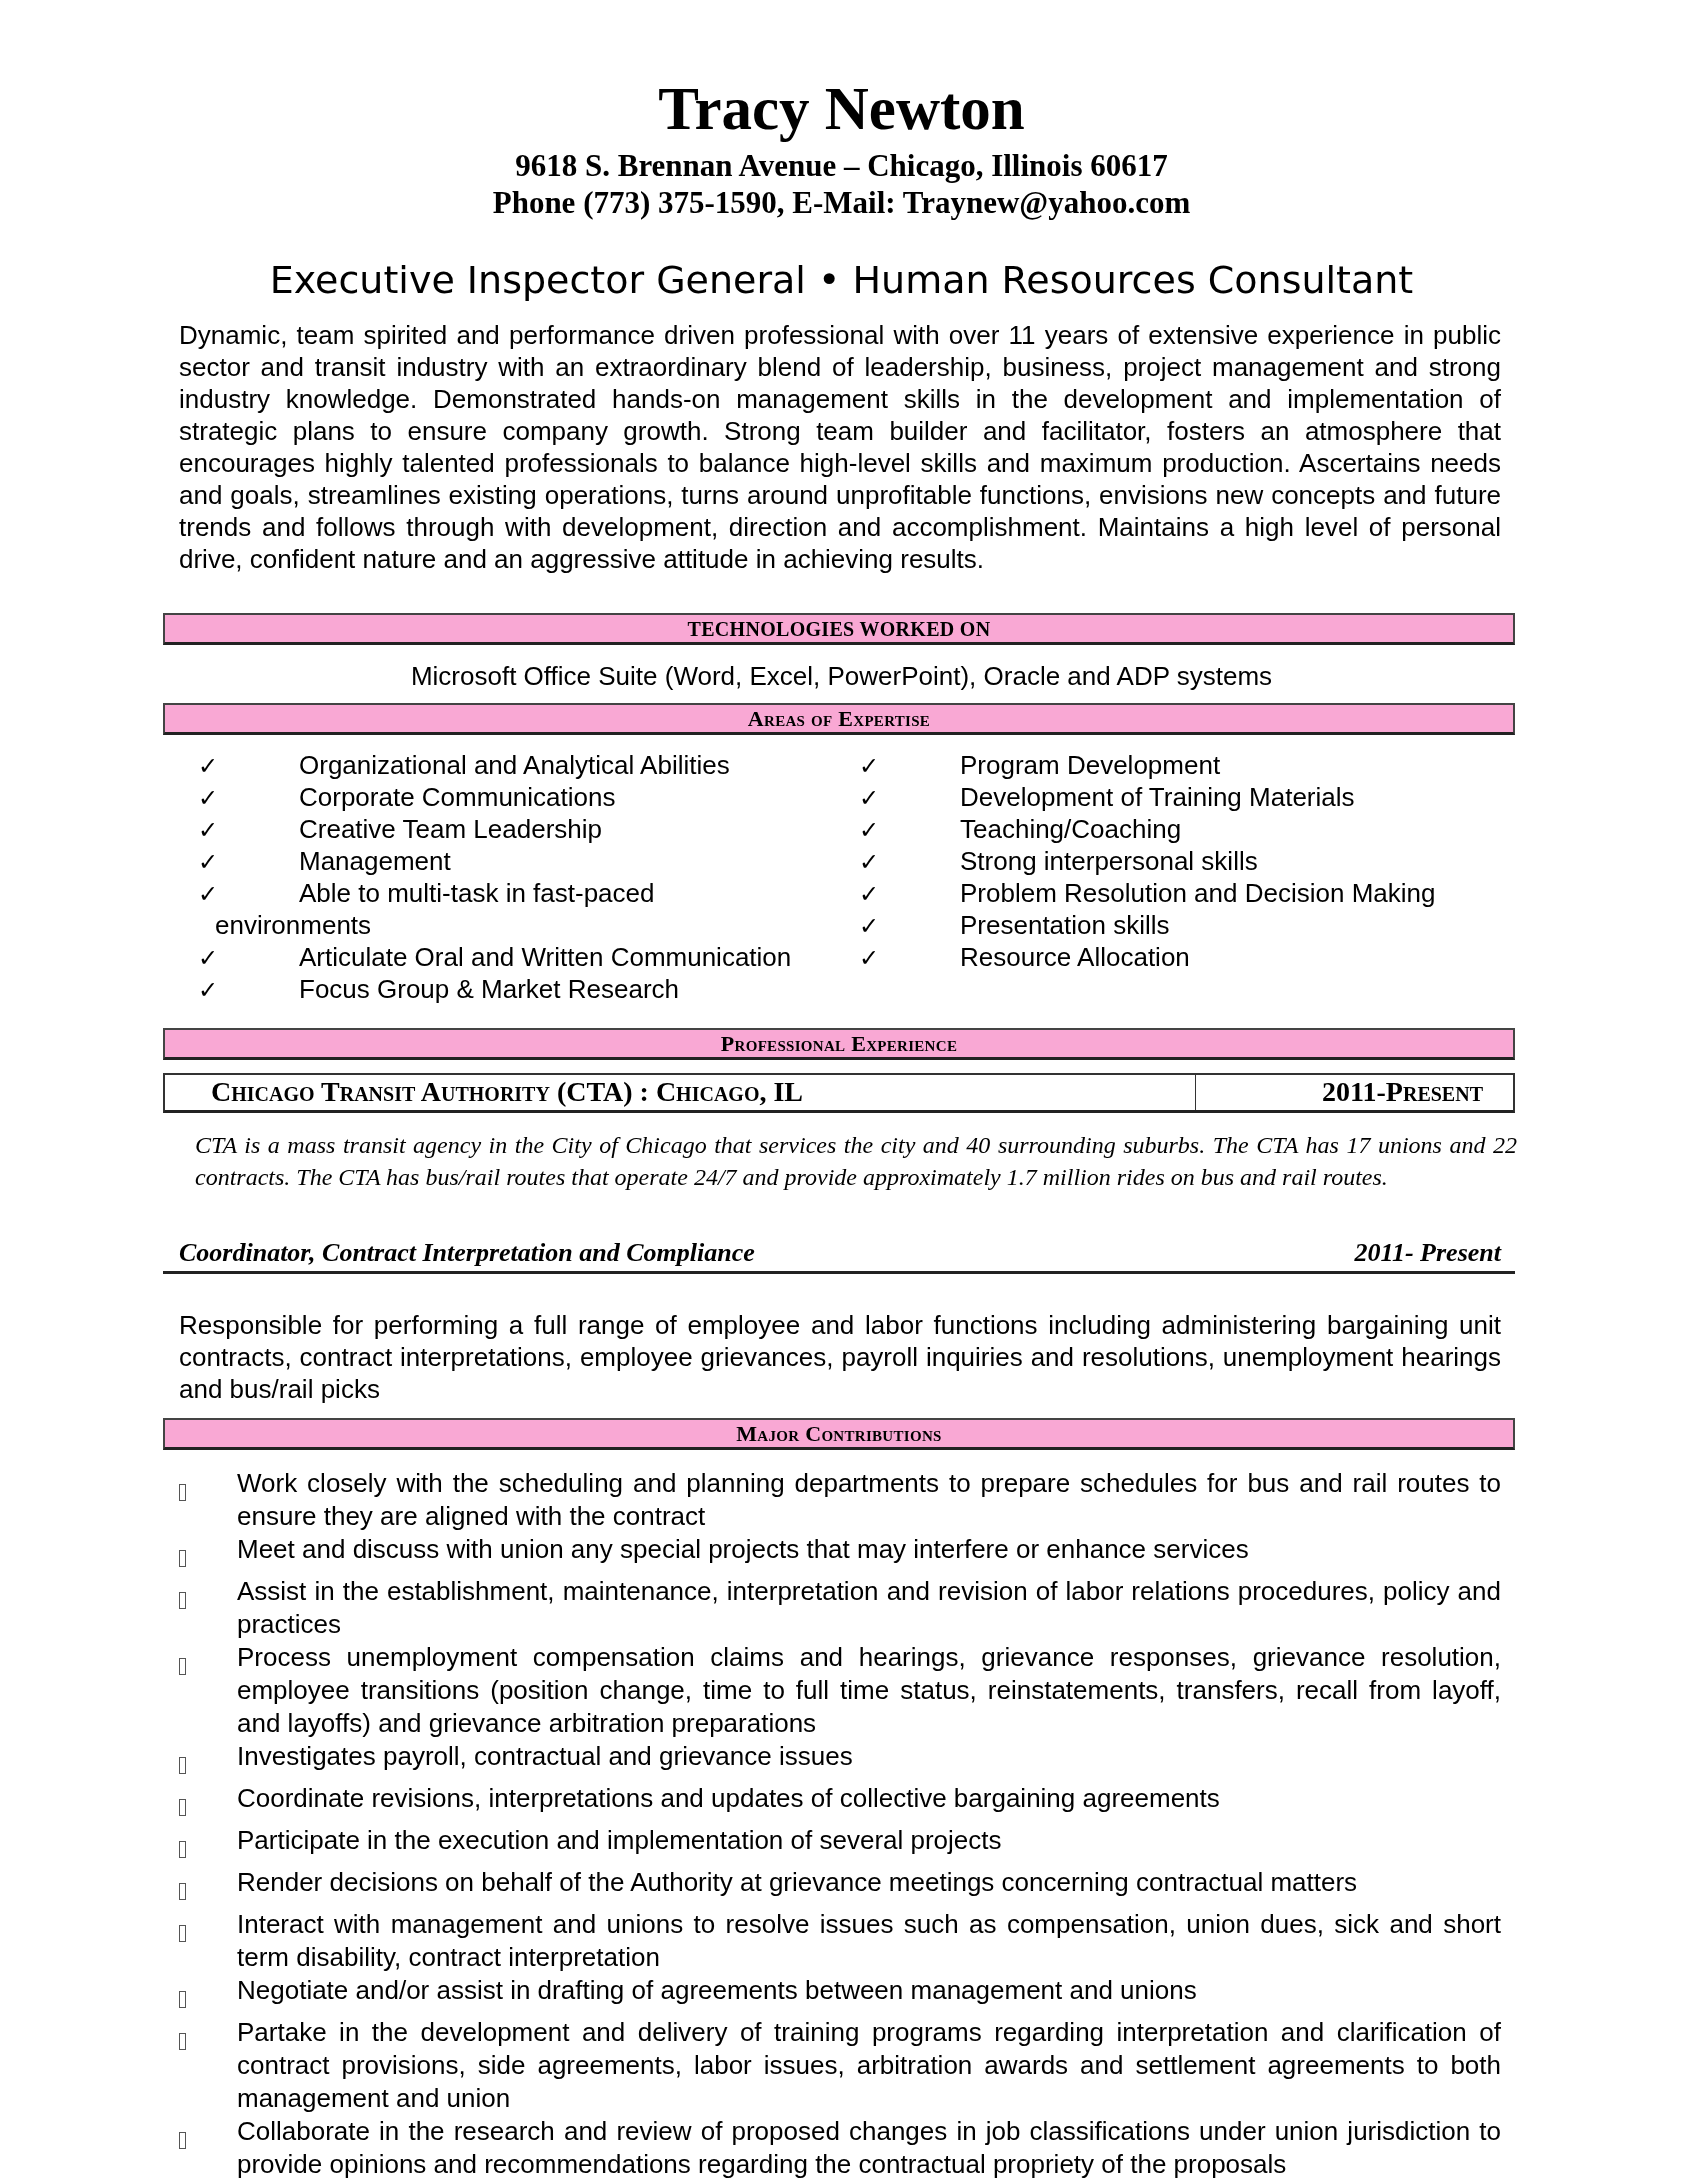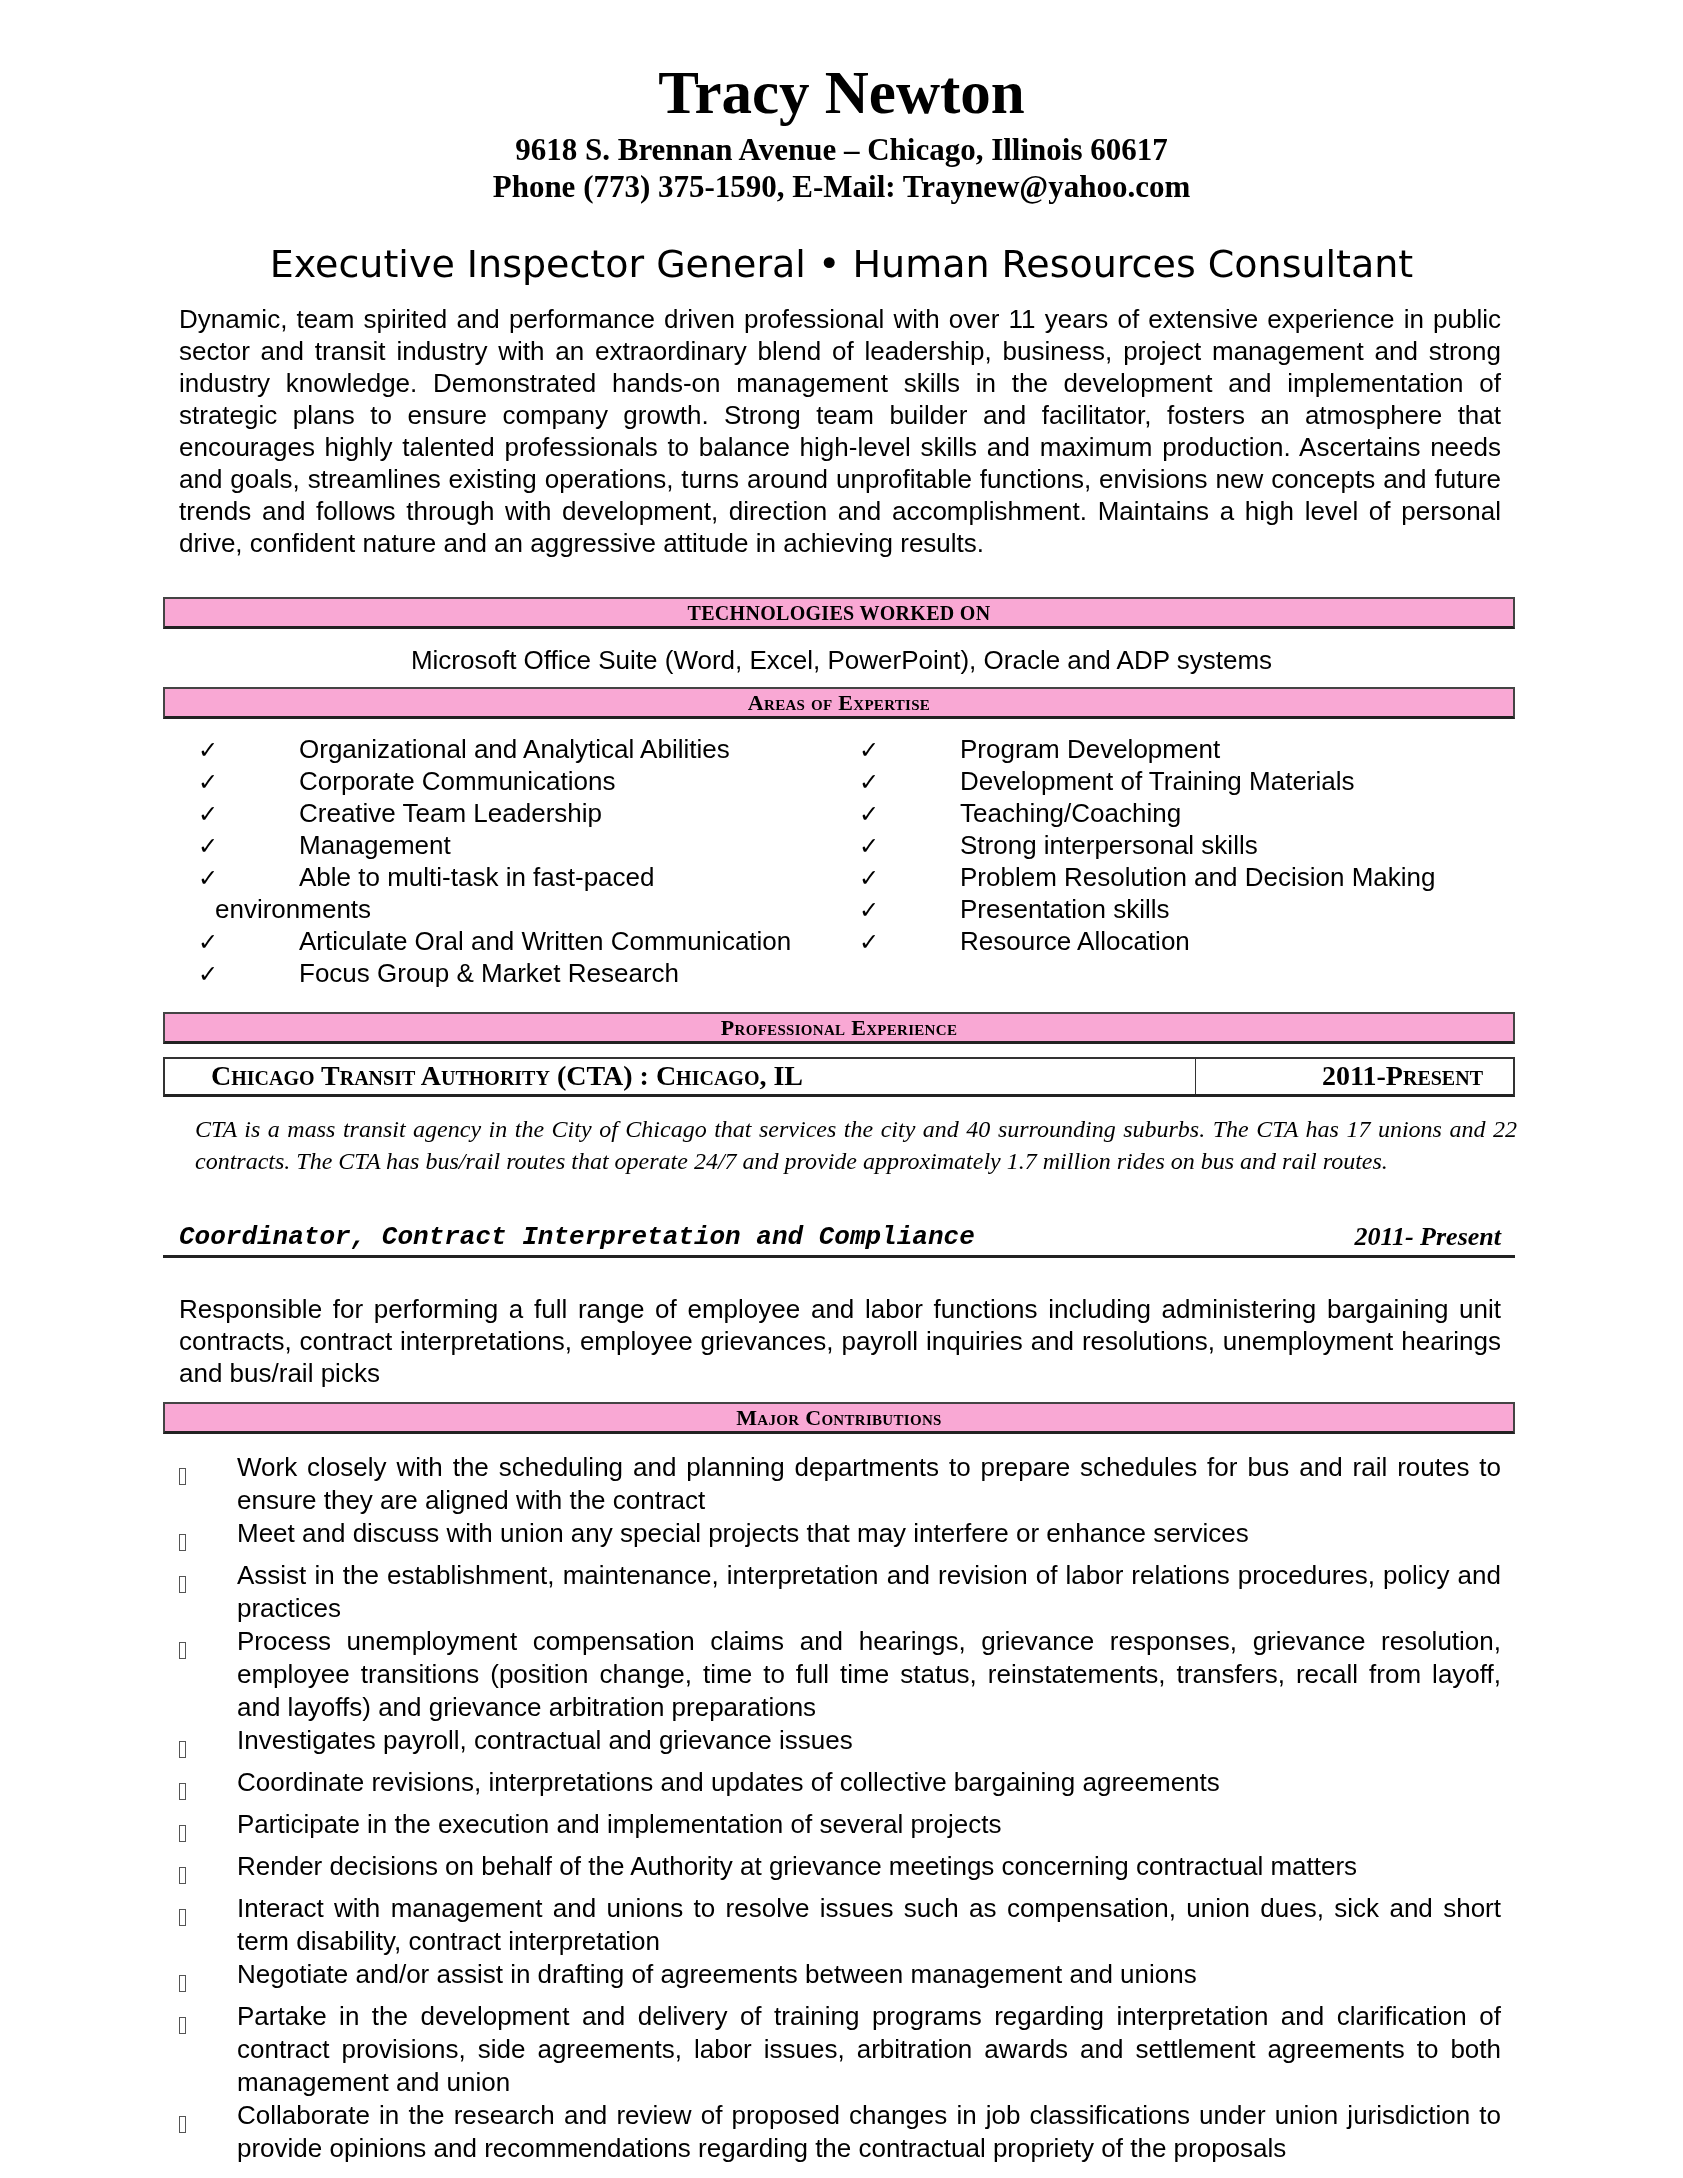--- a/index.html
+++ b/index.html
@@ -1,17 +1,17 @@
 <!DOCTYPE html>
 <html><head>
 <meta charset="utf-8">
 <style>
   html, body { margin: 0; padding: 0; background: #ffffff; }
   body { width: 1683px; height: 2178px; position: relative; overflow: hidden; color: #000; }
-  .page { position: absolute; left: 0; top: 0; width: 1683px; height: 1840px; }
+  .page { position: absolute; left: 0; top: 16px; width: 1683px; height: 1840px; }
 
   .name { position: absolute; left: 0; width: 1683px; top: 57px; text-align: center;
     font-family: "Liberation Serif", serif; font-weight: bold; font-size: 61px; line-height: 71px; }
   .address, .contact { position: absolute; left: 0; width: 1683px; text-align: center;
     font-family: "Liberation Serif", serif; font-weight: bold; font-size: 31px; line-height: 38px; }
   .address { top: 131px; }
   .contact { top: 168px; }
   .headline { position: absolute; left: 0; width: 1683px; top: 240px; text-align: center;
     font-family: "DejaVu Sans", sans-serif; font-size: 38px; line-height: 48px; }
 
@@ -47,21 +47,21 @@
   .company-name { flex: 1; padding-left: 14px; line-height: 34px; border-right: 1.5px solid #333; margin-left: 32px; }
   .company-dates { width: 287px; text-align: right; padding-right: 30px; line-height: 34px; }
 
   .company-desc { position: absolute; left: 179px; width: 1322px; top: 1113px;
     font-family: "Liberation Serif", serif; font-style: italic; font-size: 24px; line-height: 32px;
     text-align: justify; margin-left: 16px; }
 
   .role-row { position: absolute; left: 163px; width: 1352px; top: 1220px; height: 38px;
     border-bottom: 3px solid #222; box-sizing: border-box; display: flex; justify-content: space-between;
     font-family: "Liberation Serif", serif; font-weight: bold; font-style: italic; font-size: 26px; line-height: 34px; }
-  .role-title { padding-left: 16px; font-family: Liberation Mono, monospace; }
+  .role-title { padding-left: 16px; }
   .role-dates { padding-right: 14px; }
 
   .role-desc { position: absolute; left: 179px; width: 1322px; top: 1293px;
     font-family: "Liberation Sans", sans-serif; font-size: 26px; line-height: 32px; text-align: justify; }
 
   .contrib-list { position: absolute; left: 179px; width: 1322px; top: 1451px;
     font-family: "Liberation Sans", sans-serif; font-size: 26px; line-height: 33px; margin: 0; padding: 0; list-style: none; }
   .contrib-item { display: flex; align-items: flex-start; gap: 8px; }
   .contrib-item .bullet { flex: none; width: 50px; padding-top: 9px; }
   .tofu { display: inline-block; width: 7px; height: 17px; border: 1.5px solid #555; box-sizing: border-box; }

